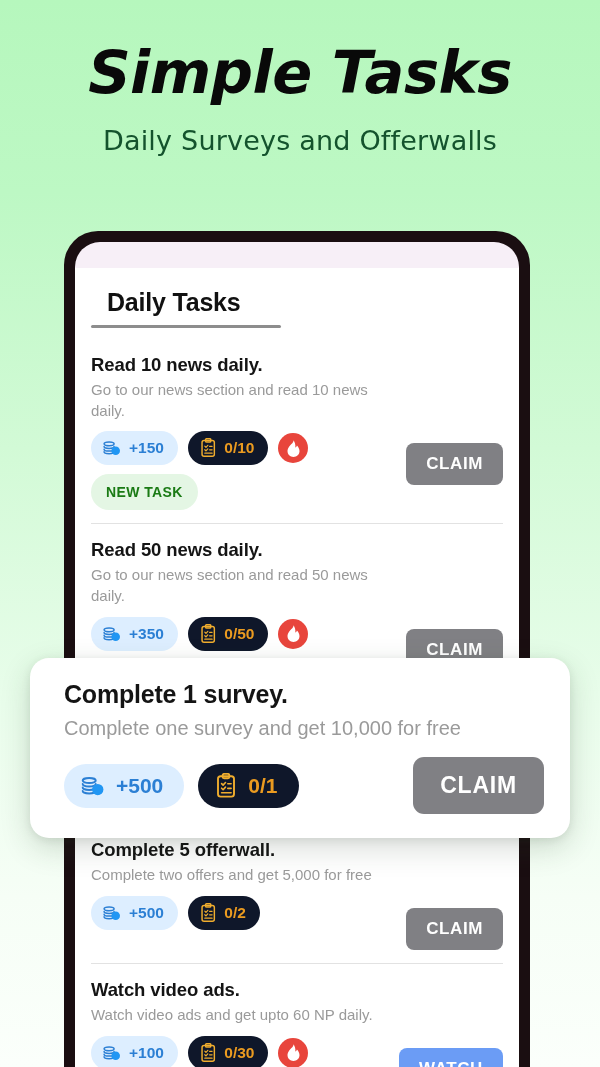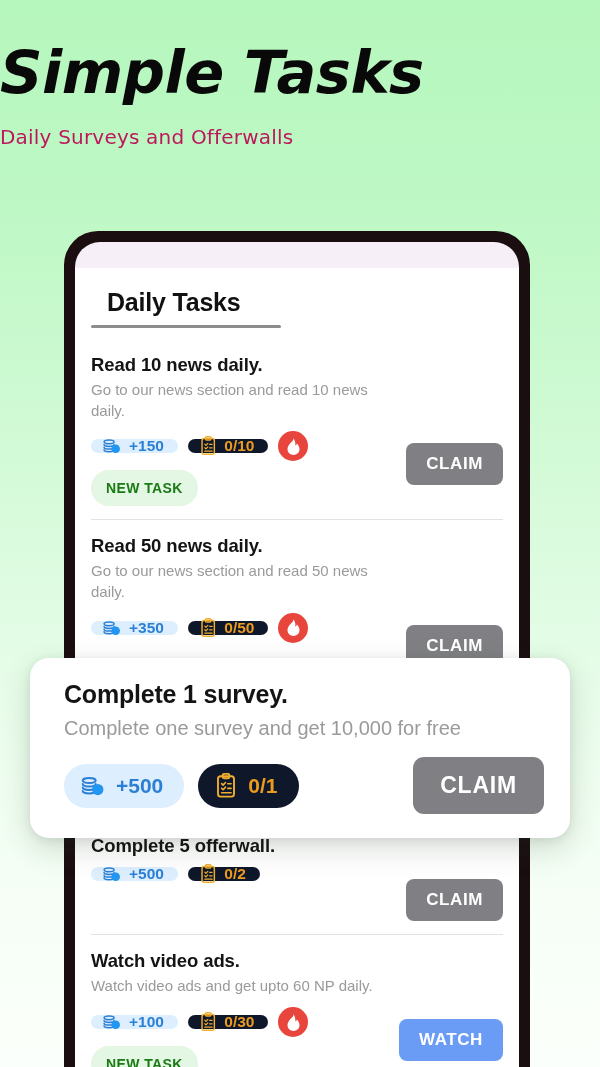--- a/index.html
+++ b/index.html
@@ -17,37 +17,38 @@
         #bdf8c4 18%,
         #d2fad6 42%,
         #e9fdeb 66%,
         #f6fef6 84%,
         #fbfffb 100%);
     position: relative;
   }
 
   
   .header {
+    text-align: center;
     padding-top: 42px;
   }
   .app-title {
     font-family: "DejaVu Sans", sans-serif;
     font-style: italic;
     font-weight: 700;
     font-size: 59px;
     letter-spacing: -0.5px;
     color: #090909;
     line-height: 1.05;
   }
   .app-subtitle {
     margin-top: 21px;
     font-family: "DejaVu Sans", sans-serif;
     font-weight: 400;
-    font-size: 20px;
-    color: #be185d;
+    font-size: 27px;
+    color: #14532d;
     letter-spacing: 0.2px;
   }
 
   
   .phone {
     position: absolute;
     left: 64px;
     top: 231px;
     width: 466px;
     height: 860px;
@@ -118,21 +119,21 @@
     margin-top: 10px;
   }
   .badges-col { display: flex; flex-direction: column; gap: 9px; }
   .badge-row { display: flex; align-items: center; gap: 10px; }
 
   .badge {
     display: inline-flex;
     align-items: center;
     gap: 7px;
     border-radius: 999px;
-    height: 14px;
+    height: 34px;
     padding: 0 14px 0 11px;
     font-size: 15.5px;
     font-weight: 700;
     white-space: nowrap;
   }
   .badge-coin { background: #ddeeff; color: #2b7fd4; }
   .badge-progress { background: #0f172a; color: #eb9b20; }
 
   .flame {
     width: 30px; height: 30px;
@@ -357,20 +358,21 @@
                   </span>
                 </div>
               </div>
               <div class="action-col">
                 <button class="btn btn-claim">CLAIM</button>
               </div>
             </div>
           </div>
           <div class="task">
             <div class="task-title">Complete 5 offerwall.</div>
+            <div class="task-desc">Complete two offers and get 5,000 for free</div>
             <div class="task-body">
               <div class="badges-col">
                 <div class="badge-row">
                   <span class="badge badge-coin">
                     <span class="ic">
                       <svg width="20" height="20" viewBox="0 0 24 24">
                         <ellipse cx="8.5" cy="7" rx="6" ry="2.3" fill="none" stroke="#2b7fd4" stroke-width="1.8"></ellipse>
                         <path d="M2.5 10.2c0 1.27 2.69 2.3 6 2.3s6-1.03 6-2.3" fill="none" stroke="#2b7fd4" stroke-width="1.8" stroke-linecap="round"></path>
                         <path d="M2.5 13.4c0 1.27 2.69 2.3 6 2.3s6-1.03 6-2.3" fill="none" stroke="#2b7fd4" stroke-width="1.8" stroke-linecap="round"></path>
                         <path d="M2.5 16.6c0 1.27 2.69 2.3 6 2.3s6-1.03 6-2.3" fill="none" stroke="#2b7fd4" stroke-width="1.8" stroke-linecap="round"></path>

